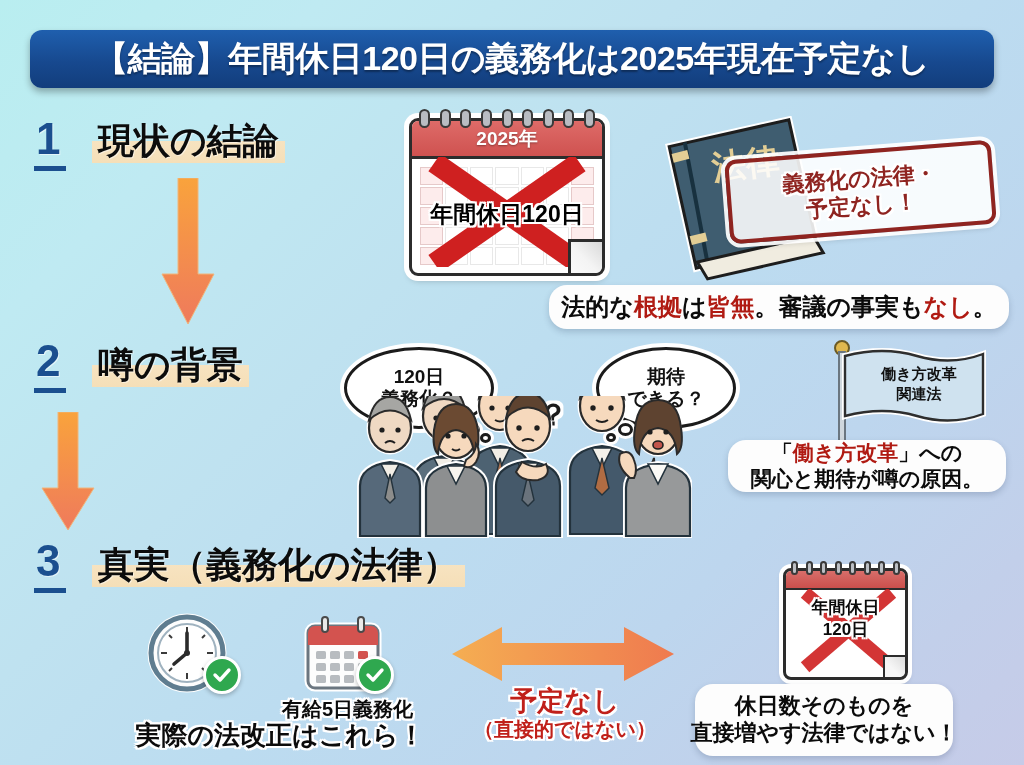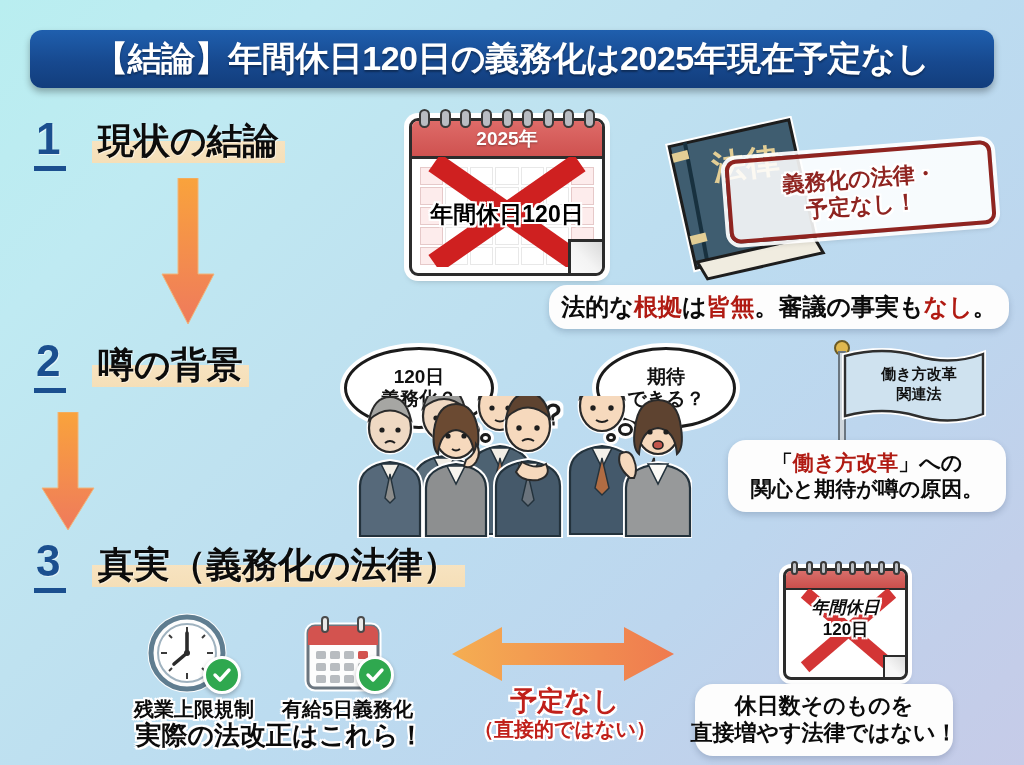--- a/index.html
+++ b/index.html
@@ -113,21 +113,21 @@
 
   
   #people{ left:352px; top:396px; width:340px; height:142px; }
 
   
   #flag{ left:815px; top:340px; width:180px; height:112px; }
   .flag-label{ position:absolute; left:40px; top:24px; width:128px; text-align:center;
                font-size:15px; font-weight:bold; color:#111; line-height:1.3; }
 
   
-  #cap2{ left:728px; top:440px; width:278px; height:72px; }
+  #cap2{ left:728px; top:440px; width:278px; height:52px; }
   #cap2 .ln{ font-size:21px; }
 
   
   .icon-wrap{ position:absolute; }
   .check-badge{
     position:absolute; width:38px; height:38px; border-radius:50%;
     background:#2fa84f; border:3px solid #fff; box-shadow:0 2px 4px rgba(0,0,0,.25);
     display:flex; align-items:center; justify-content:center;
   }
   .icon-cap{
@@ -462,21 +462,20 @@
       </g>
       <line x1="40" y1="41" x2="40" y2="21" stroke="#2b2b2b" stroke-width="3.6" stroke-linecap="round"></line>
       <line x1="40" y1="41" x2="27" y2="52" stroke="#2b2b2b" stroke-width="3.6" stroke-linecap="round"></line>
       <circle cx="40" cy="41" r="3" fill="#2b2b2b"></circle>
     </svg>
     <div class="check-badge" style="left:56px; top:44px;">
       <svg width="20" height="20" viewBox="0 0 20 20">
         <path d="M3 10 L8 15 L17 5" stroke="#fff" stroke-width="3.4" fill="none" stroke-linecap="round" stroke-linejoin="round"></path>
       </svg>
     </div>
-    <div class="icon-cap" style="left:-23px; top:84px; width:140px;">残業上限規制</div>
   </div>
 
   <div class="icon-wrap" style="left:300px; top:612px; width:92px; height:82px;">
     <svg width="86" height="82" viewBox="0 0 86 82">
       <rect x="8" y="14" width="70" height="62" rx="7" fill="#fff" stroke="#fff" stroke-width="7"></rect>
       <rect x="8" y="14" width="70" height="62" rx="7" fill="#fdfdfd" stroke="#6b7680" stroke-width="3"></rect>
       <path d="M8 21 a7 7 0 0 1 7 -7 h56 a7 7 0 0 1 7 7 v12 H8 Z" fill="#d3534f"></path>
       <rect x="22" y="5" width="6" height="15" rx="3" fill="#e9e9e9" stroke="#4a4a4a" stroke-width="2"></rect>
       <rect x="58" y="5" width="6" height="15" rx="3" fill="#e9e9e9" stroke="#4a4a4a" stroke-width="2"></rect>
       <g fill="#b8bcc0">
@@ -522,21 +521,21 @@
   <div class="abs" id="calendar2">
     <div class="cal2-body">
       <div class="cal2-top"></div>
       <svg style="position:absolute; left:6px; top:18px; width:113px; height:86px;" viewBox="0 0 113 86">
         <g stroke="#cf2020" stroke-width="13" stroke-linecap="square" opacity=".9">
           <line x1="18" y1="8" x2="95" y2="74"></line>
             <line x1="95" y1="8" x2="18" y2="74"></line>
         </g>
       </svg>
       <div class="cal2-label">
-        <div style="text-shadow:-2px -2px 0 #fff,2px -2px 0 #fff,-2px 2px 0 #fff,2px 2px 0 #fff,0 2px 0 #fff,0 -2px 0 #fff,2px 0 0 #fff,-2px 0 0 #fff;font-style:italic;">年間休日</div>
+        <div style="text-shadow:-2px -2px 0 #fff,2px -2px 0 #fff,-2px 2px 0 #fff,2px 2px 0 #fff,0 2px 0 #fff,0 -2px 0 #fff,2px 0 0 #fff,-2px 0 0 #fff;">年間休日</div>
         <div style="text-shadow:-2px -2px 0 #fff,2px -2px 0 #fff,-2px 2px 0 #fff,2px 2px 0 #fff,0 2px 0 #fff,0 -2px 0 #fff,2px 0 0 #fff,-2px 0 0 #fff;">120日</div>
       </div>
       <div class="dogear2"></div>
     </div>
     <div class="cal2-rings">
       <div class="ring2"></div>
         <div class="ring2"></div>
         <div class="ring2"></div>
         <div class="ring2"></div>
       <div class="ring2"></div>

